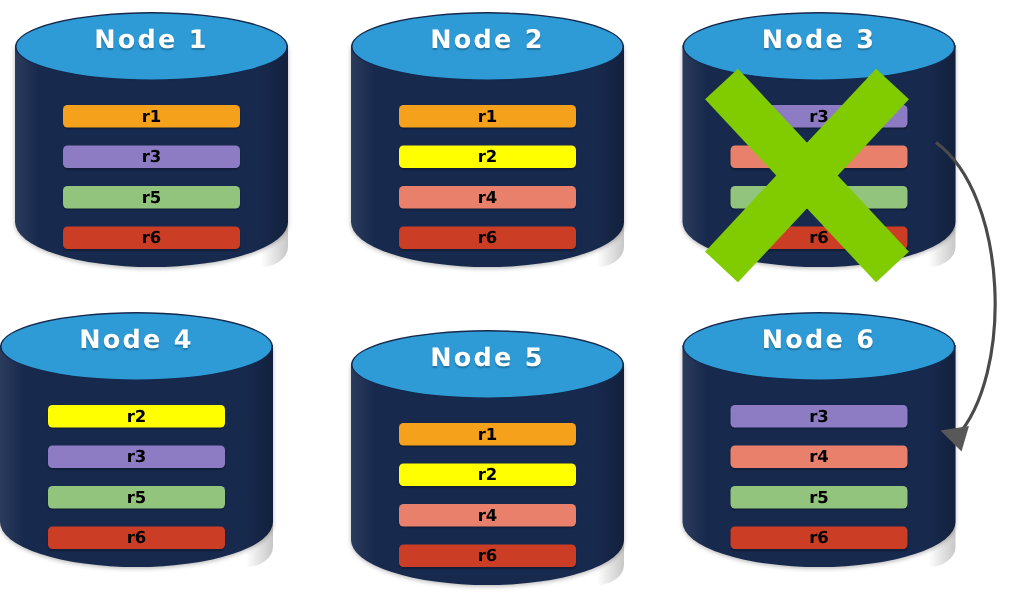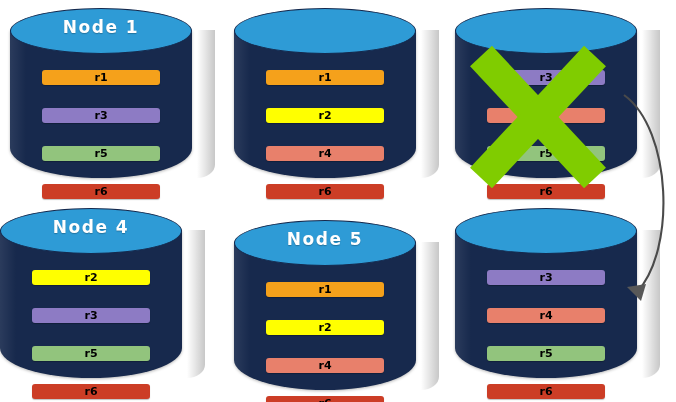--- a/index.html
+++ b/index.html
@@ -17,21 +17,20 @@
   #stage {
     position: absolute;
     left: 0; top: 0;
     width: 676px;
     height: 402px;
   }
   .node {
     position: absolute;
     width: 182px;
     height: 180px;
-    padding-left: 23px;
   }
   
   .cyl-body {
     position: absolute;
     left: 0;
     top: 22px;
     width: 182px;
     height: 148px;
     background: #17294d;
     border-radius: 0 0 91px 91px / 0 0 30px 30px;
@@ -82,21 +81,21 @@
   }
   .replicas {
     position: absolute;
     left: 32px;
     top: 62px;
     width: 118px;
     z-index: 3;
   }
   .replica {
     height: 15px;
-    margin-bottom: 23px;
+    margin-bottom: 12px;
     border-radius: 3px;
     text-align: center;
     font-size: 11px;
     font-weight: bold;
     line-height: 15px;
     color: #000000;
     font-family: "DejaVu Sans", sans-serif;
     box-shadow: 0 1px 1px rgba(0,0,0,0.25);
   }
   .fail-x {
@@ -131,32 +130,34 @@
           <div class="replica" style="background: rgb(141, 123, 196);">r3</div>
           <div class="replica" style="background: rgb(146, 196, 125);">r5</div>
           <div class="replica" style="background: rgb(204, 61, 38);">r6</div>
         </div>
       </div>
       <div class="node" style="left: 234px; top: 8px;">
         <div class="cyl-body" style="background: rgb(23, 41, 77);"></div>
         <div class="cyl-shade-l"></div>
         <div class="cyl-shade-r"></div>
         <div class="cyl-top" style="background: rgb(46, 155, 214);"></div>
+        <div class="node-title">Node 2</div>
         <div class="replicas">
           <div class="replica" style="background: rgb(245, 161, 27);">r1</div>
           <div class="replica" style="background: rgb(255, 255, 0);">r2</div>
           <div class="replica" style="background: rgb(232, 128, 107);">r4</div>
           <div class="replica" style="background: rgb(204, 61, 38);">r6</div>
         </div>
       </div>
       <div class="node" style="left: 455px; top: 8px;">
         <div class="cyl-body" style="background: rgb(23, 41, 77);"></div>
         <div class="cyl-shade-l"></div>
         <div class="cyl-shade-r"></div>
         <div class="cyl-top" style="background: rgb(46, 155, 214);"></div>
+        <div class="node-title">Node 3</div>
         <div class="replicas">
           <div class="replica" style="background: rgb(141, 123, 196);">r3</div>
           <div class="replica" style="background: rgb(232, 128, 107);">r4</div>
           <div class="replica" style="background: rgb(146, 196, 125);">r5</div>
           <div class="replica" style="background: rgb(204, 61, 38);">r6</div>
         </div>
         <svg class="fail-x" viewBox="0 0 182 180">
           <g stroke="#80cc00" stroke-width="30" stroke-linecap="butt">
             <line x1="26" y1="48" x2="140" y2="170"></line>
             <line x1="140" y1="48" x2="26" y2="170"></line>
@@ -187,20 +188,21 @@
           <div class="replica" style="background: rgb(255, 255, 0);">r2</div>
           <div class="replica" style="background: rgb(232, 128, 107);">r4</div>
           <div class="replica" style="background: rgb(204, 61, 38);">r6</div>
         </div>
       </div>
       <div class="node" style="left: 455px; top: 208px;">
         <div class="cyl-body" style="background: rgb(23, 41, 77);"></div>
         <div class="cyl-shade-l"></div>
         <div class="cyl-shade-r"></div>
         <div class="cyl-top" style="background: rgb(46, 155, 214);"></div>
+        <div class="node-title">Node 6</div>
         <div class="replicas">
           <div class="replica" style="background: rgb(141, 123, 196);">r3</div>
           <div class="replica" style="background: rgb(232, 128, 107);">r4</div>
           <div class="replica" style="background: rgb(146, 196, 125);">r5</div>
           <div class="replica" style="background: rgb(204, 61, 38);">r6</div>
         </div>
       </div>
     </div>
 
   <svg id="arrow-layer" viewBox="0 0 676 402" width="676" height="402">

